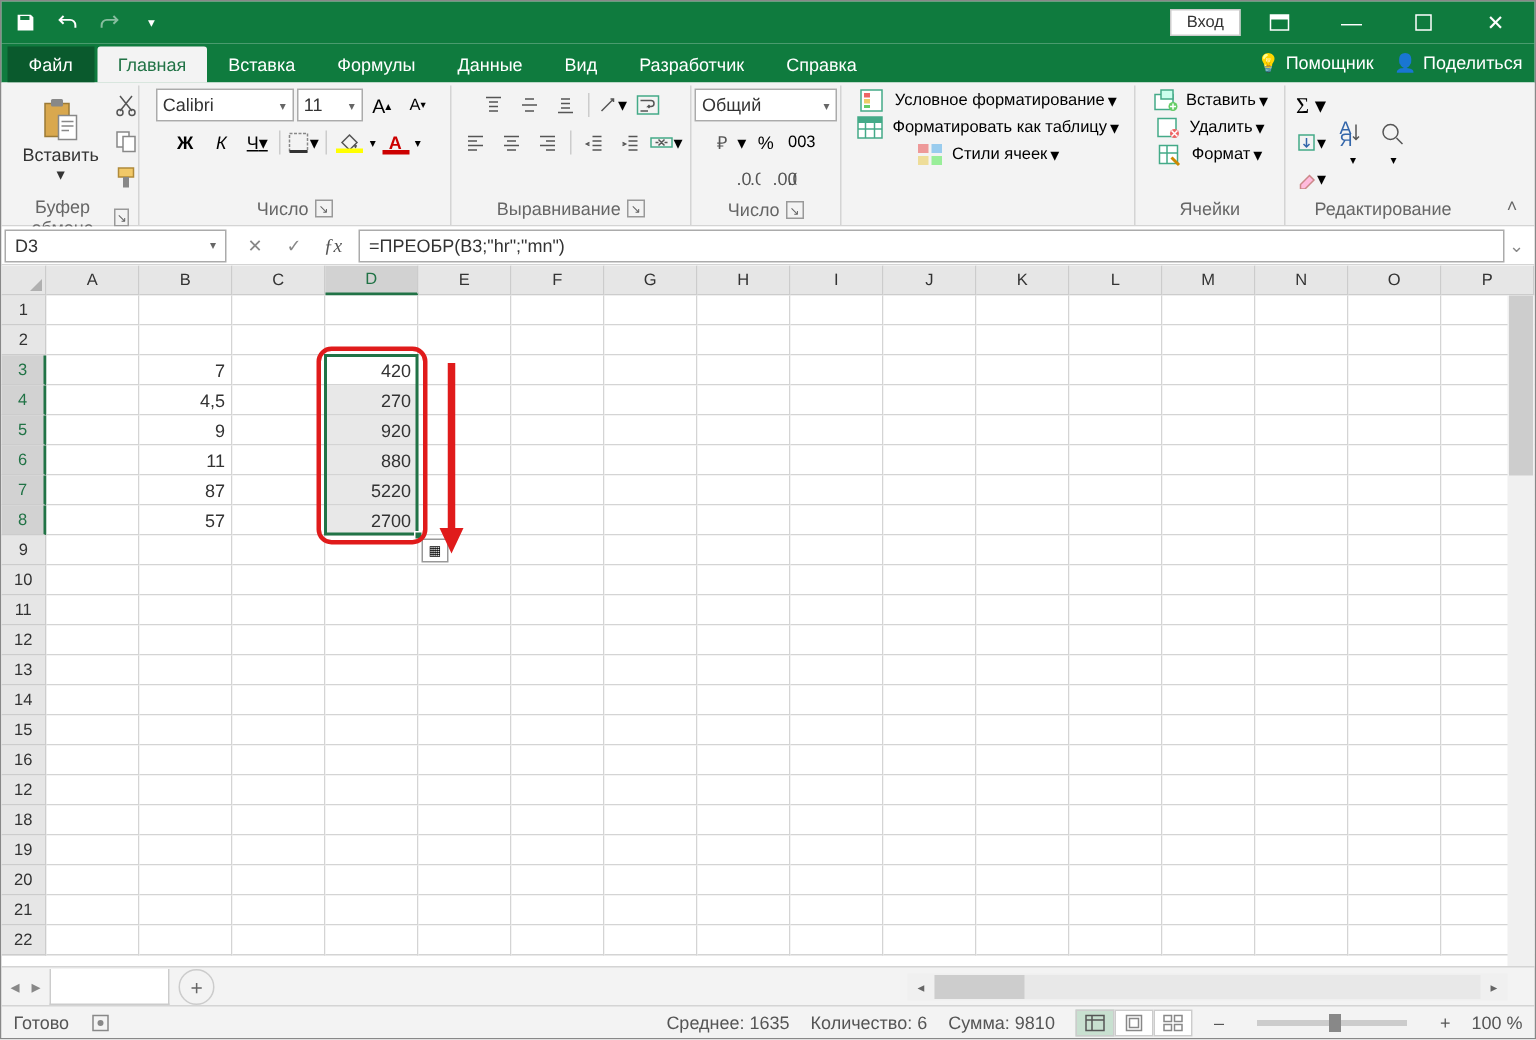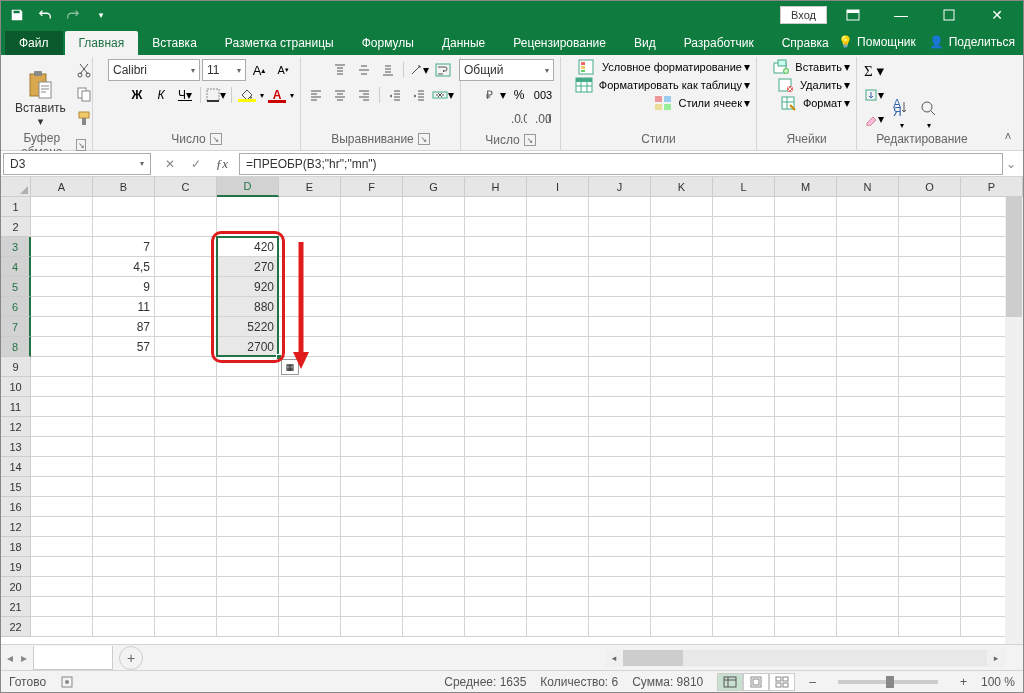--- a/index.html
+++ b/index.html
@@ -14,21 +14,21 @@
 .login-btn{background:#fff;color:#333;padding:2px 10px;font-size:11px;border:1px solid #ccc}
 .win-btn{width:44px;height:28px;display:flex;align-items:center;justify-content:center;color:#fff;cursor:pointer;font-size:14px}
 .tabbar{height:26px;background:#0f7b3e;display:flex;align-items:flex-end;padding-left:4px;position:relative}
 .tab{padding:5px 14px;color:#fff;cursor:pointer;font-size:12px}
 .tab.file{background:#0a5a2d;margin-right:2px}
 .tab.active{background:#f3f3f3;color:#217346;border-top-left-radius:2px;border-top-right-radius:2px}
 .tab-right{position:absolute;right:8px;top:0;display:flex;align-items:center;height:26px;gap:14px;color:#fff}
 .tab-rt-item{display:flex;align-items:center;gap:4px;cursor:pointer;font-size:12px}
 .ribbon{height:96px;background:#f3f3f3;border-bottom:1px solid #d4d4d4;display:flex;padding:2px 4px 0;position:relative}
 .rgroup{display:flex;flex-direction:column;border-right:1px solid #d4d4d4;padding:2px 6px}
-.rgroup-body{flex:1;display:flex;align-items:flex-end;gap:3px}
+.rgroup-body{flex:1;display:flex;align-items:center;gap:3px}
 .rgroup-label{text-align:center;font-size:11px;color:#666;padding:2px 0;display:flex;justify-content:center;align-items:center;gap:4px}
 .dlg-launcher{width:12px;height:12px;border:1px solid #999;font-size:8px;display:flex;align-items:center;justify-content:center;color:#666;cursor:pointer}
 .vbtn{display:flex;flex-direction:column;align-items:center;justify-content:center;padding:2px 4px;cursor:pointer;gap:2px}
 .vbtn-icon{width:30px;height:30px;display:flex;align-items:center;justify-content:center}
 .vbtn-label{font-size:11px;color:#333;text-align:center;line-height:1.1}
 .sbtn{width:22px;height:22px;display:flex;align-items:center;justify-content:center;cursor:pointer}
 .col{display:flex;flex-direction:column;gap:2px}
 .row{display:flex;gap:2px;align-items:center}
 .combo{height:22px;border:1px solid #ababab;background:#fff;display:flex;align-items:center;padding:0 4px;font-size:12px;color:#333}
 .combo-arrow{margin-left:auto;font-size:8px;color:#666}
@@ -121,24 +121,22 @@
           </svg>
         </div>
       <div class="win-btn">✕</div>
     </div>
   </div>
 
   <div class="tabbar">
     <div class="tab file">Файл</div>
     <div class="tab active">Главная</div>
     <div class="tab">Вставка</div>
-    <div class="tab">Разметка страницы</div>
     <div class="tab">Формулы</div>
     <div class="tab">Данные</div>
-    <div class="tab">Рецензирование</div>
     <div class="tab">Вид</div>
     <div class="tab">Разработчик</div>
     <div class="tab">Справка</div>
     <div class="tab-right">
       <div class="tab-rt-item">
           <span>💡</span>
           <span>Помощник</span>
         </div>
       <div class="tab-rt-item">
           <span>👤</span>
@@ -350,23 +348,20 @@
               <rect x="1" y="1" width="16" height="4" fill="#4a8"></rect>
               <path d="M1 9h16M6 1v14M12 1v14" stroke="#4a8"></path>
             </svg><span style="font-size:11px;margin-left:4px">Форматировать как таблицу</span> ▾</div>
         <div class="row"><svg width="18" height="16">
               <rect x="1" y="1" width="7" height="6" fill="#e99"></rect>
               <rect x="10" y="1" width="7" height="6" fill="#9ce"></rect>
               <rect x="1" y="9" width="7" height="6" fill="#ed9"></rect>
               <rect x="10" y="9" width="7" height="6" fill="#9e9"></rect>
             </svg><span style="font-size:11px;margin-left:4px">Стили ячеек</span> ▾</div>
       </div>
-      <div class="rgroup-label">
-          <span>Стили</span>
-        </div>
     </div>
 
     <div class="rgroup" style="width:100px">
       <div class="rgroup-body col" style="gap:2px">
         <div class="row"><svg width="18" height="16">
               <rect x="2" y="4" width="12" height="10" fill="#fff" stroke="#4a8"></rect>
               <rect x="6" y="1" width="8" height="6" fill="#cfe" stroke="#4a8"></rect>
               <circle cx="14" cy="12" r="3" fill="#6c6"></circle>
               <path d="M14 10v4M12 12h4" stroke="#fff"></path>
             </svg><span style="font-size:11px;margin-left:3px">Вставить</span> ▾</div>

